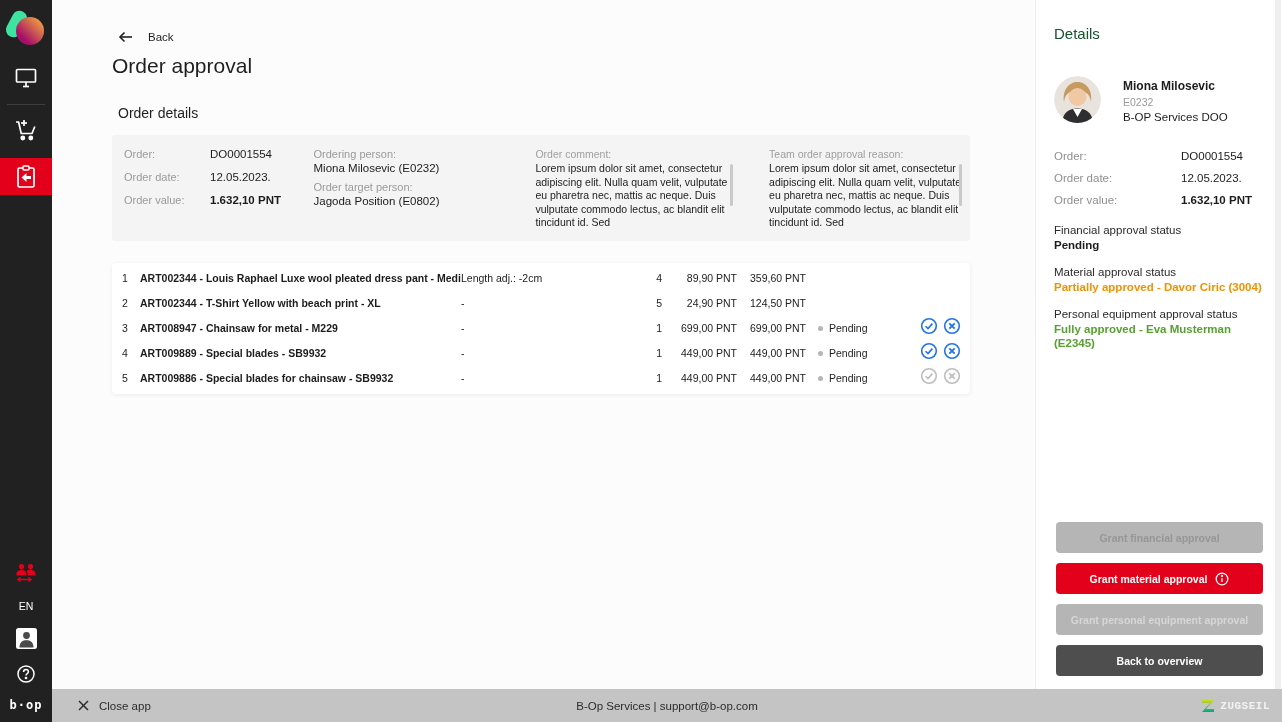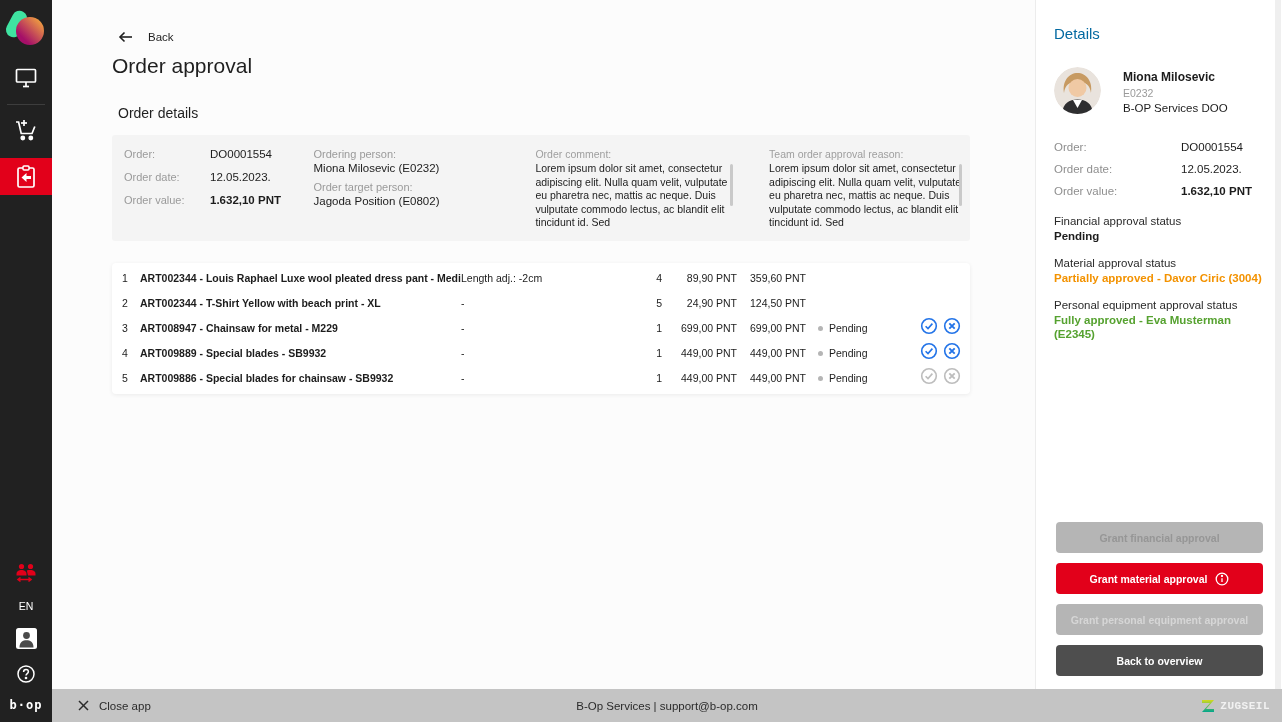--- a/index.html
+++ b/index.html
@@ -54,22 +54,22 @@
   .t-row .c-right { text-align:right; font-size:10.5px; color:#1c1c1c; }
   .c-status { padding-left:12px; display:flex; align-items:center; gap:6px; font-size:10.5px; color:#1c1c1c; }
   .c-status .dot { width:5px; height:5px; border-radius:50%; background:#b5b5b5; }
   .c-icons { display:flex; gap:5px; justify-content:center; }
   .c-icons svg { cursor:pointer; }
   .c-icons.disabled svg { cursor:default; }
 
   
   .right-panel { position:absolute; left:1035px; right:0; top:0; bottom:33px; background:#fff; border-left:1px solid #ececec; padding-left:18px; }
   .rp-scroll { position:absolute; right:1px; top:0; bottom:0; width:6px; background:#efefef; }
-  .rp-title { margin-top:25px; font-size:15px; font-weight:500; color:#0369a1; }
-  .rp-person { display:flex; margin-top:25px; gap:22px; }
+  .rp-title { margin-top:25px; font-size:15px; font-weight:500; color:#14532d; }
+  .rp-person { display:flex; margin-top:34px; gap:22px; }
   .rp-avatar { width:47px; height:47px; border-radius:50%; overflow:hidden; flex:none; }
   .rp-pname { font-size:12px; font-weight:bold; color:#1c1c1c; margin-top:3px; }
   .rp-pid { font-size:10.5px; color:#9a9a9a; margin-top:3px; }
   .rp-pcomp { font-size:11.5px; color:#1c1c1c; margin-top:3px; }
   .rp-info { margin-top:27px; }
   .rp-info .kv-row { margin-bottom:10px; }
   .rp-info .k { width:127px; font-size:11.5px; color:#8f8f8f; }
   .rp-info .v { font-size:11.5px; }
   .status-block { margin-top:14px; width:210px; }
   .status-label { font-size:11.5px; color:#2a2a2a; }

